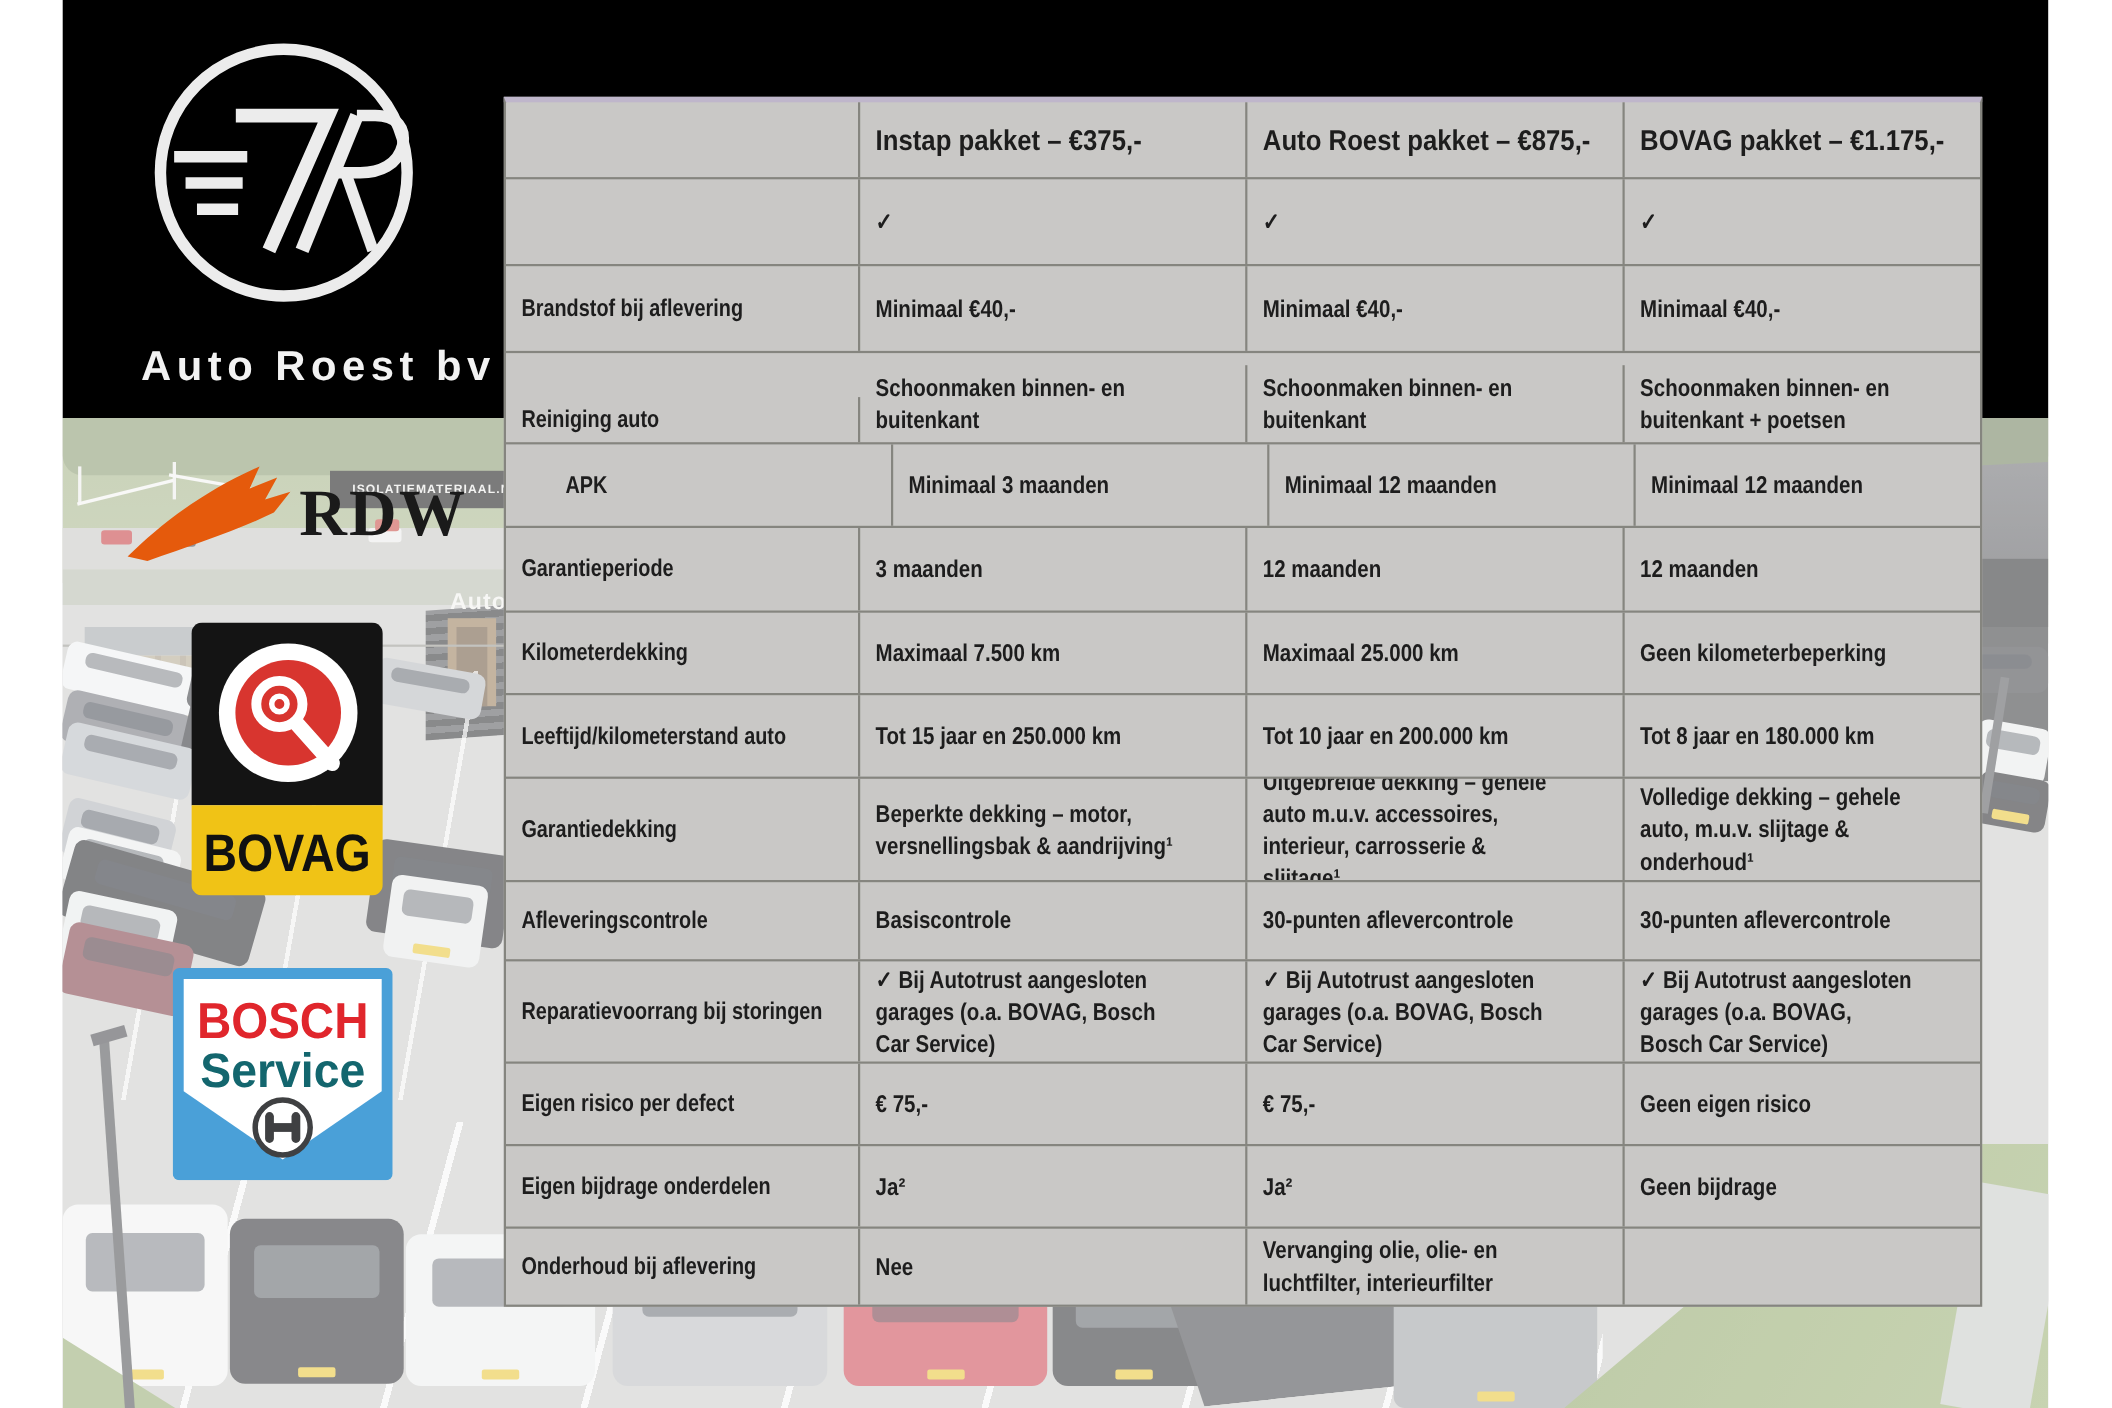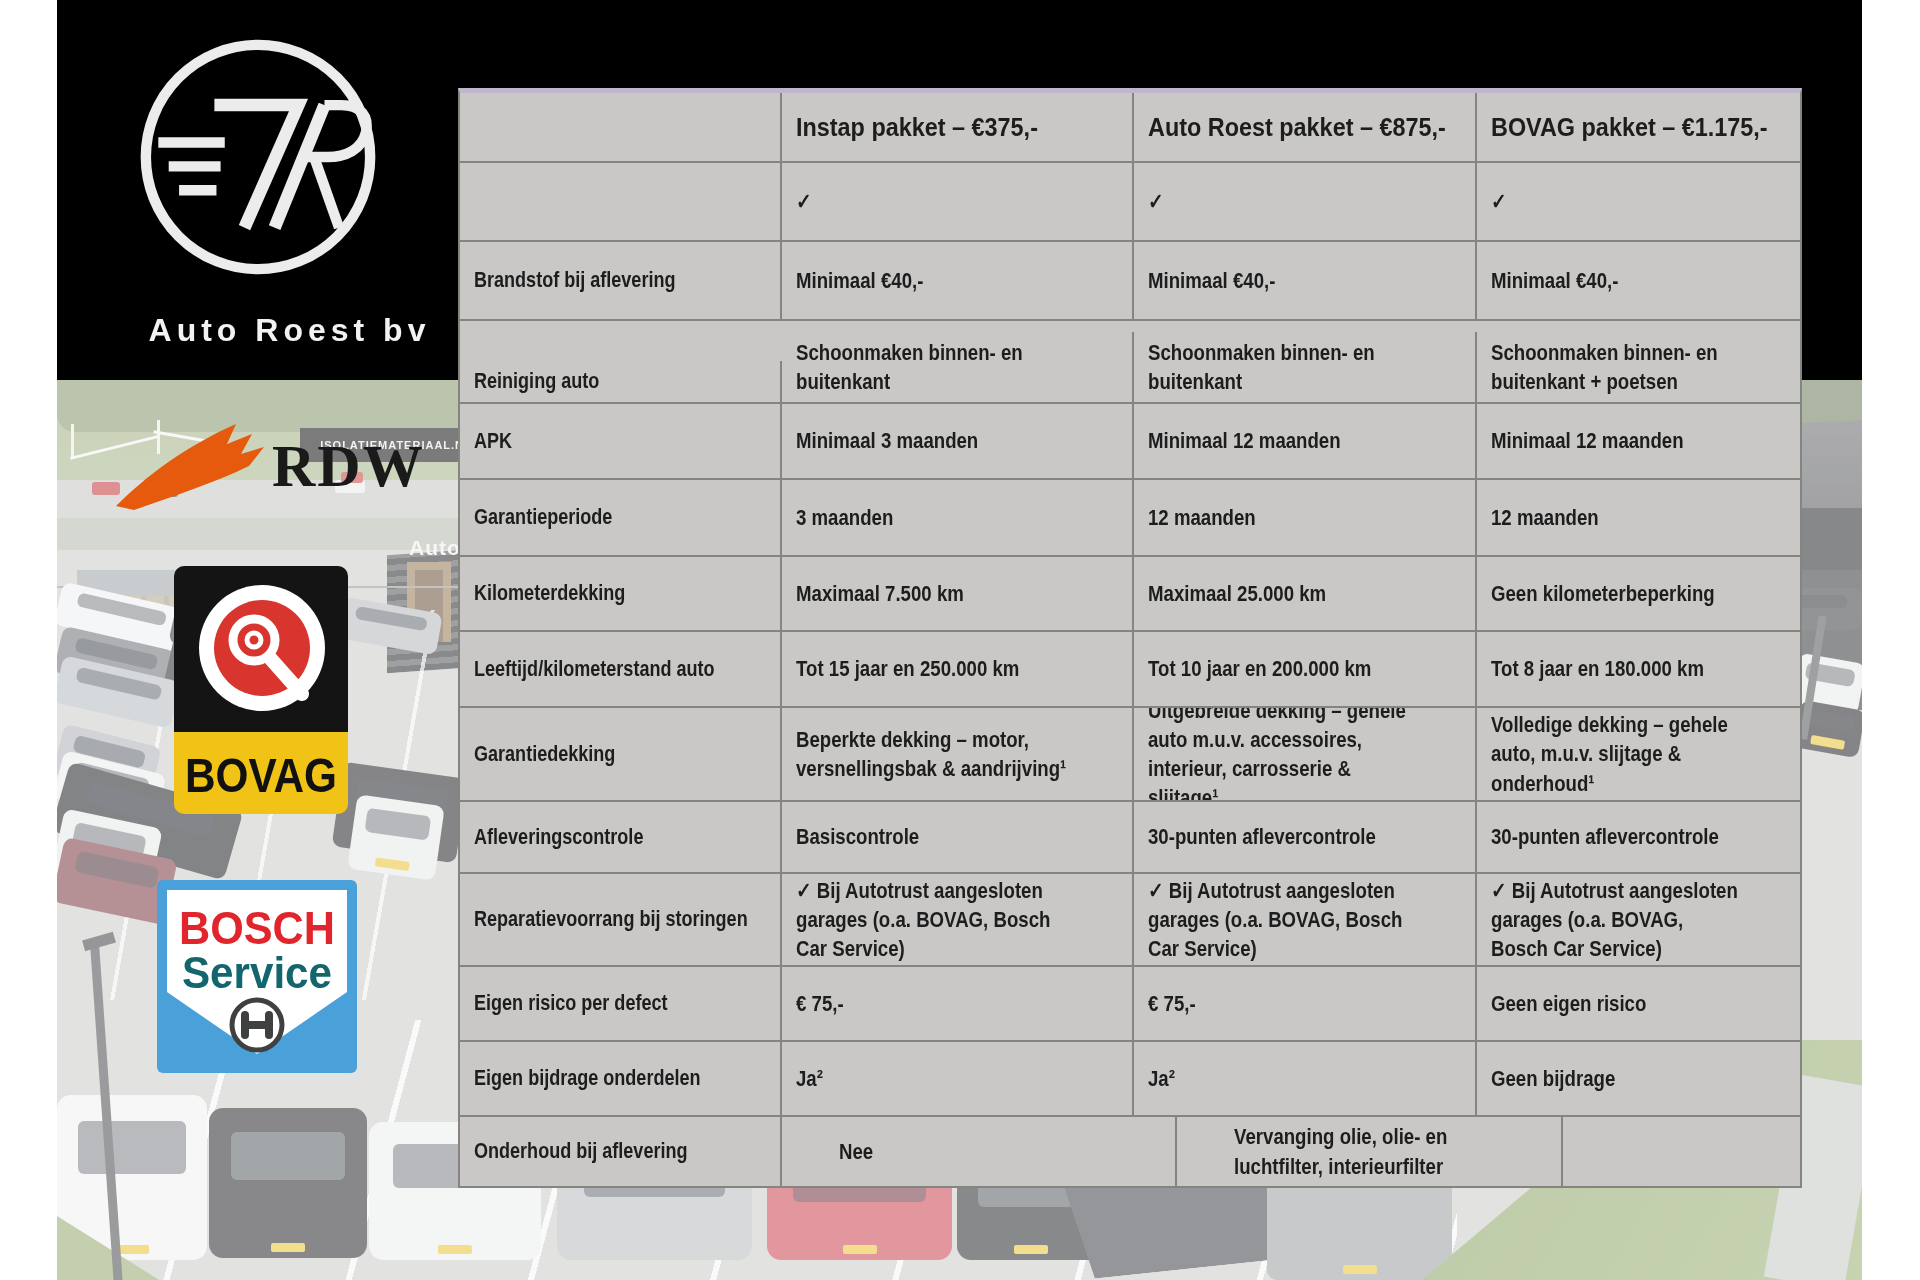--- a/index.html
+++ b/index.html
@@ -53,43 +53,43 @@
   .grass-bl{left:0;top:818px;width:165px;height:82px;background:#95aa70;clip-path:polygon(0 22%,62% 100%,0 100%);}
   .lines-bottom{left:0;top:640px;width:1400px;height:260px;
         background:repeating-linear-gradient(105deg,transparent 0 170px,rgba(255,255,255,.85) 170px 176px);}
   .lines-mid{left:0;top:230px;width:460px;height:390px;
         background:repeating-linear-gradient(100deg,transparent 0 120px,rgba(255,255,255,.7) 120px 124px);}
   .wash{left:0;top:0;width:100%;height:100%;background:rgba(255,255,255,.44);}
 
   
   .banner{position:absolute;left:57px;top:0;width:1805px;height:380px;background:#000;z-index:20;}
   .brand-name{position:absolute;left:1px;top:312px;width:463px;text-align:center;color:#f2f2f2;
-        font-size:32px;font-weight:bold;letter-spacing:5px;}
+        font-size:38px;font-weight:bold;letter-spacing:5px;}
   .logo-svg{position:absolute;left:66px;top:22px;}
 
   
   .certs{position:absolute;left:0;top:0;z-index:25;}
   .rdw{position:absolute;left:112px;top:414px;width:310px;height:100px;}
   .rdw text{font-family:"Liberation Serif",serif;font-weight:bold;}
   .bovag-svg{position:absolute;left:174px;top:566px;}
   .bosch-svg{position:absolute;left:157px;top:880px;}
 
   
   .tbl{position:absolute;left:458px;top:88px;width:1340px;z-index:30;background:#c9c8c6;
        border-left:2px solid #85857f;border-right:2px solid #85857f;border-top:5px solid #bfb6cb;
        color:#1d1d1d;}
   .trow{display:flex;border-bottom:2px solid #85857f;box-sizing:border-box;}
   .c{box-sizing:border-box;display:flex;align-items:center;padding:6px 12px 6px 14px;overflow:hidden;}
   .c1{width:322px;border-right:2px solid #85857f;}
   .c2{width:352px;border-right:2px solid #85857f;}
   .c3{width:343px;border-right:2px solid #85857f;}
   .c4{width:323px;}
-  .r0{height:70px;} .r1{height:79px;} .r2{height:79px;} .r3{height:83px;align-items:flex-end;} .r4{height:76px;}
+  .r0{height:70px;} .r1{height:79px;} .r2{height:79px;} .r3{height:83px;align-items:flex-end;} .r4{height:76px;padding-left:40px;}
   .r5{height:77px;} .r6{height:75px;} .r7{height:76px;} .r8{height:94px;} .r9{height:72px;}
-  .r10{height:93px;} .r11{height:75px;} .r12{height:75px;justify-content:flex-end;} .r13{height:71px;gap:43px;}
+  .r10{height:93px;} .r11{height:75px;} .r12{height:75px;justify-content:flex-end;} .r13{height:71px;}
   .hs{display:inline-block;white-space:nowrap;font-size:26px;font-weight:bold;transform:scaleX(.9);transform-origin:0 50%;}
   .ls{display:block;width:122%;font-size:22px;font-weight:bold;line-height:1.3;transform:scaleX(.82);transform-origin:0 50%;white-space:nowrap;}
   .vs{display:block;width:118%;font-size:22px;font-weight:bold;line-height:1.32;transform:scaleX(.847);transform-origin:0 50%;}
 </style>
 </head>
 <body>
 
 <div class="stage">
 
   <div class="photo">

